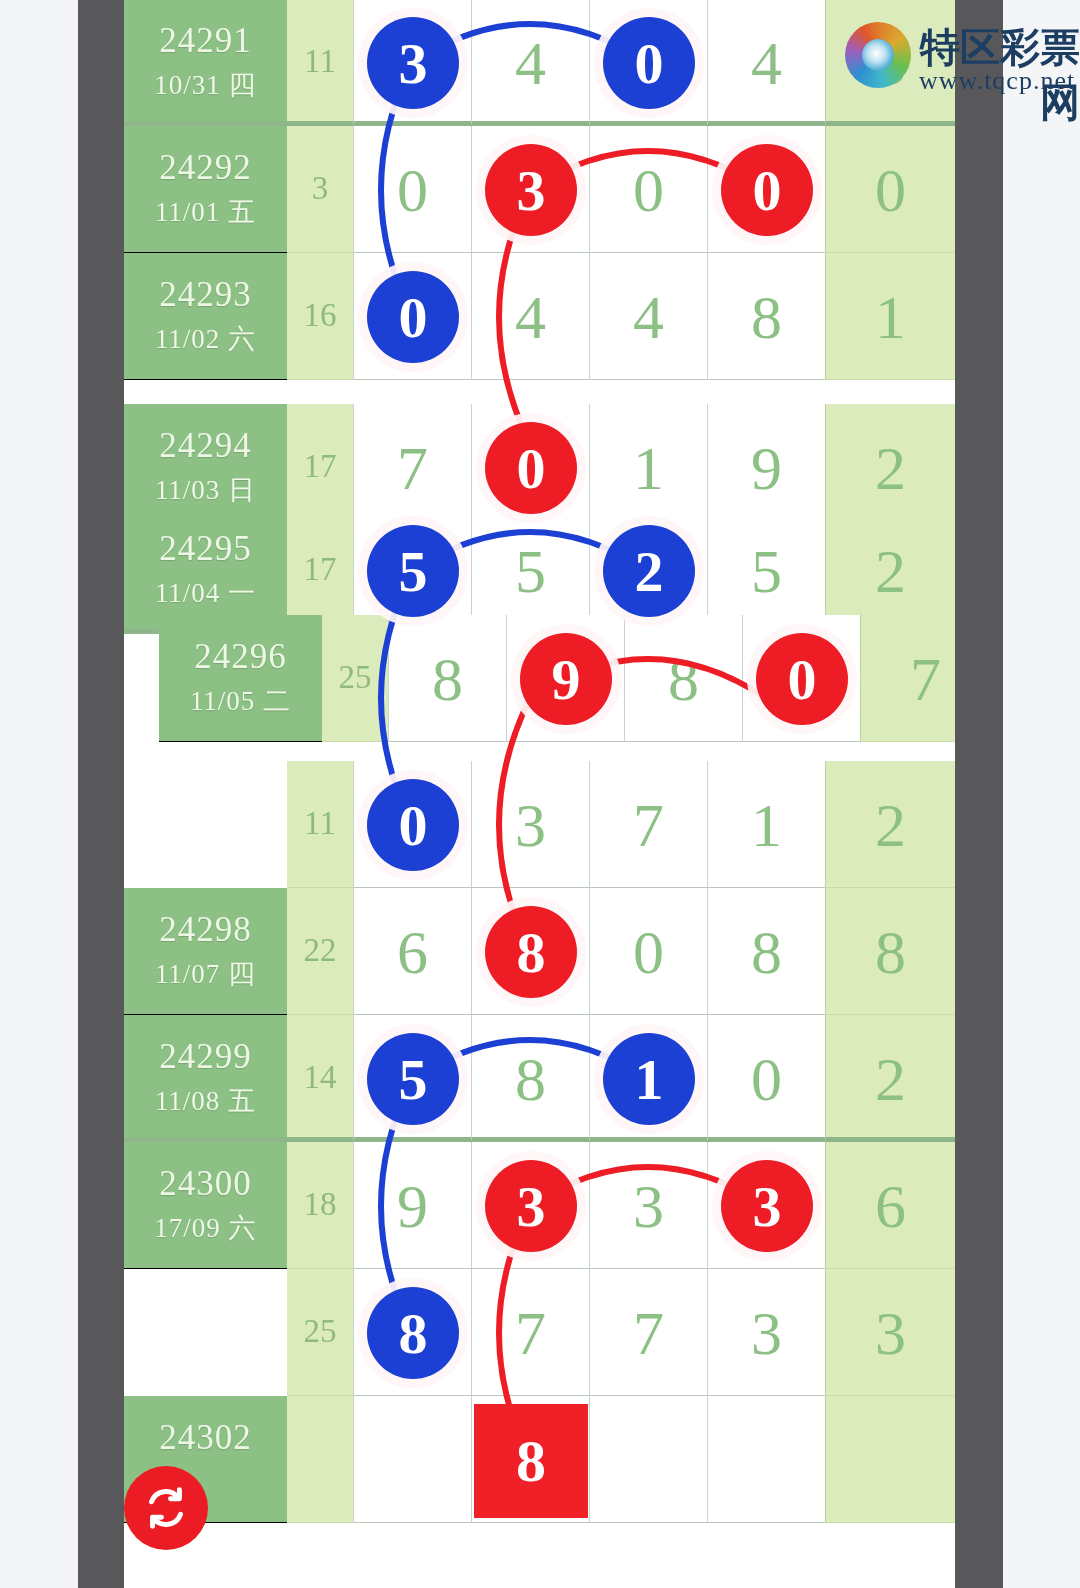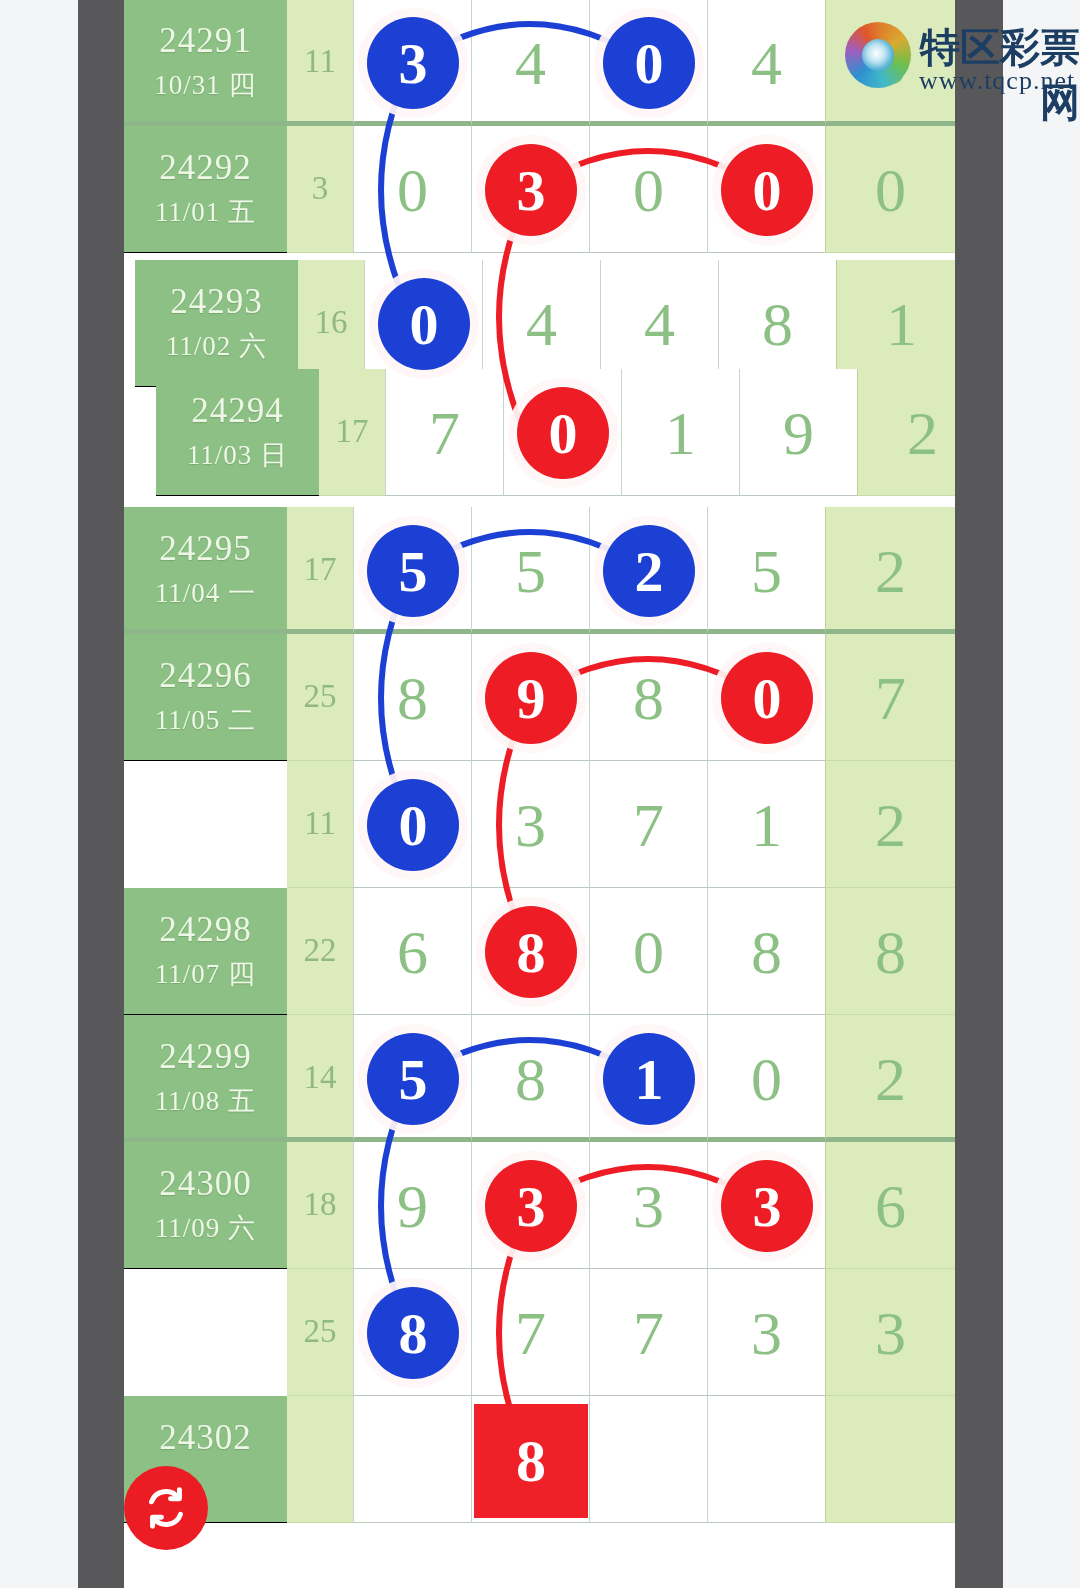--- a/index.html
+++ b/index.html
@@ -154,21 +154,21 @@
           <div class="cell c-n c-n2">
             <div class="digit">0</div>
           </div>
           <div class="cell c-n c-n3">
             <div class="ball red">0</div>
           </div>
           <div class="cell c-tail">
             <div class="tail-val">0</div>
           </div>
         </div>
-        <div class="row" style="top: 260px; margin-left: 11px;">
+        <div class="row" style="top: 253px;">
           <div class="cell c-issue">
             <div class="issue-no">24293</div>
             <div class="issue-dt">11/02 六</div>
           </div>
           <div class="cell c-sum">
             <div class="sum-val">16</div>
           </div>
           <div class="cell c-n c-n0">
             <div class="ball blue">0</div>
           </div>
@@ -178,21 +178,21 @@
           <div class="cell c-n c-n2">
             <div class="digit">4</div>
           </div>
           <div class="cell c-n c-n3">
             <div class="digit">8</div>
           </div>
           <div class="cell c-tail">
             <div class="tail-val">1</div>
           </div>
         </div>
-        <div class="row" style="top: 369px; margin-left: 32px;">
+        <div class="row" style="top: 404px;">
           <div class="cell c-issue">
             <div class="issue-no">24294</div>
             <div class="issue-dt">11/03 日</div>
           </div>
           <div class="cell c-sum">
             <div class="sum-val">17</div>
           </div>
           <div class="cell c-n c-n0">
             <div class="digit">7</div>
           </div>
@@ -226,21 +226,21 @@
           <div class="cell c-n c-n2">
             <div class="ball blue">2</div>
           </div>
           <div class="cell c-n c-n3">
             <div class="digit">5</div>
           </div>
           <div class="cell c-tail">
             <div class="tail-val">2</div>
           </div>
         </div>
-        <div class="row" style="top: 634px;">
+        <div class="row" style="top: 615px; margin-left: 35px;">
           <div class="cell c-issue">
             <div class="issue-no">24296</div>
             <div class="issue-dt">11/05 二</div>
           </div>
           <div class="cell c-sum">
             <div class="sum-val">25</div>
           </div>
           <div class="cell c-n c-n0">
             <div class="digit">8</div>
           </div>
@@ -321,21 +321,21 @@
           <div class="cell c-n c-n3">
             <div class="digit">0</div>
           </div>
           <div class="cell c-tail">
             <div class="tail-val">2</div>
           </div>
         </div>
         <div class="row" style="top: 1142px;">
           <div class="cell c-issue">
             <div class="issue-no">24300</div>
-            <div class="issue-dt">11/09 六</div>
+            <div class="issue-dt">17/09 六</div>
           </div>
           <div class="cell c-sum">
             <div class="sum-val">18</div>
           </div>
           <div class="cell c-n c-n0">
             <div class="digit">9</div>
           </div>
           <div class="cell c-n c-n1">
             <div class="ball red">3</div>
           </div>

